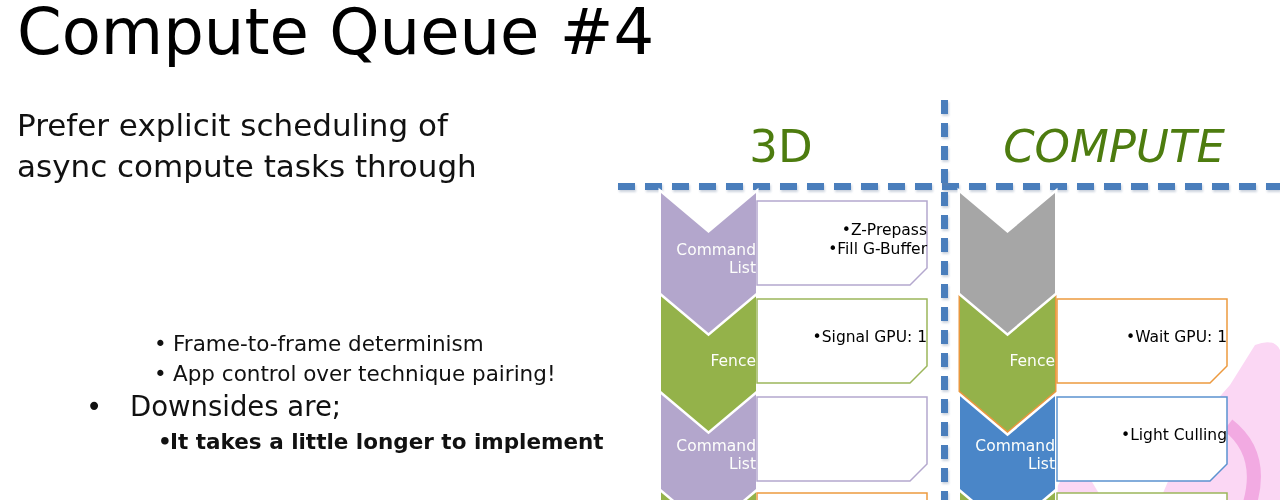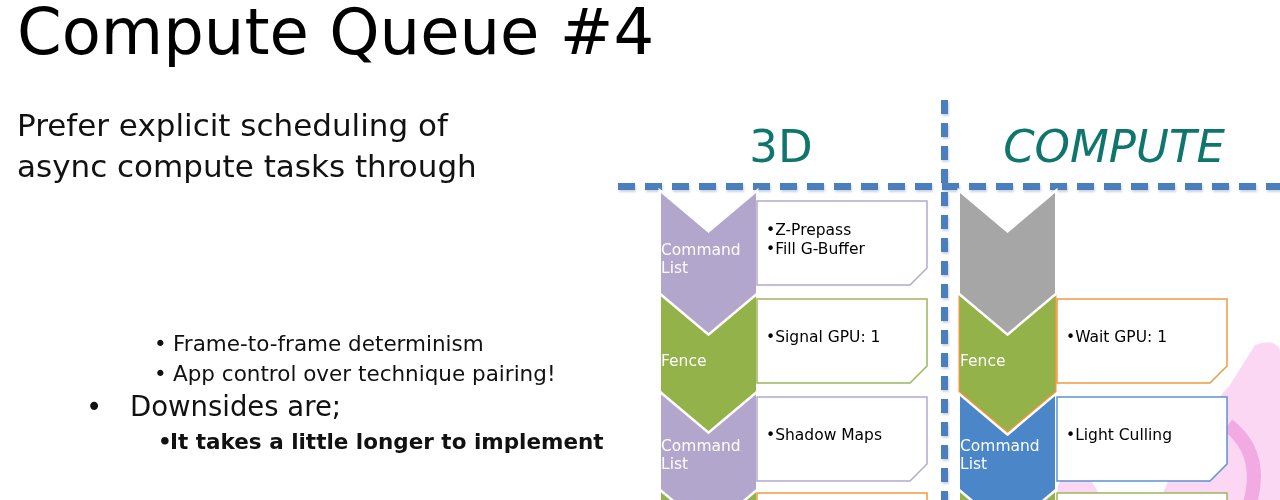--- a/index.html
+++ b/index.html
@@ -12,41 +12,41 @@
   .intro{position:absolute;left:17px;top:105px;font-size:31px;line-height:41px;color:#111;}
   .li{position:absolute;white-space:nowrap;color:#111;}
   .l1{left:86px;font-size:27.5px;}
   .l1 .dot{display:inline-block;width:44px;}
   .l2{left:154px;font-size:21.5px;margin-top:42px;}
   .l2 .dot{display:inline-block;width:19px;}
   .l2t{left:158px;font-size:21.5px;font-weight:bold;}
   .l2t .dot{display:inline-block;width:12px;}
 
   
-  .hdr{position:absolute;top:120px;font-size:45px;color:#0f766e;text-align:center;z-index:3;}
+  .hdr{position:absolute;top:120px;font-size:45px;color:#4d7c0f;text-align:center;z-index:3;}
   .hdr-left{left:620px;width:322px;}
   .hdr-right{left:948px;width:332px;font-style:italic;}
   .dash-h{position:absolute;left:618px;top:183px;width:662px;height:7px;z-index:2;
           background:repeating-linear-gradient(90deg,#4a7ebc 0 17px,transparent 17px 27px);
           filter:drop-shadow(1px 2px 1px rgba(110,130,160,.35));}
   .dash-v{position:absolute;left:941px;top:100px;width:7px;height:400px;z-index:2;
           background:repeating-linear-gradient(180deg,#4a7ebc 0 14px,transparent 14px 23px);
           filter:drop-shadow(1px 2px 1px rgba(110,130,160,.35));}
 
   
   .pink{position:absolute;left:0;top:0;z-index:1;}
 
   
   .chev{position:absolute;overflow:visible;}
   .z10{z-index:10}.z9{z-index:9}.z8{z-index:8}.z7{z-index:7}
-  .chev-label{position:absolute;width:95px;text-align:left;color:#fdfefb;
+  .chev-label{position:absolute;width:95px;text-align:right;color:#fdfefb;
               font-size:15.5px;line-height:18px;z-index:13;}
 
   
-  .callout{position:absolute;width:202px;height:84px;z-index:12;}
+  .callout{position:absolute;width:170px;height:84px;z-index:12;text-align:right;}
   .callout svg{position:absolute;left:-1px;top:-1px;overflow:visible;}
   .callout-text{position:absolute;left:0;top:0;right:0;bottom:0;display:flex;
                 flex-direction:column;justify-content:center;padding-left:9px;
                 padding-bottom:6px;font-size:15.5px;line-height:19.5px;color:#000;}
   .indent2{padding-left:7px;}
 </style>
 </head>
 <body>
 
 <div class="slide">
@@ -118,21 +118,20 @@
     <div class="callout-text">
       <div>•Signal GPU: 1</div>
     </div>
   </div>
 
   <div class="callout" style="left:757px;top:397px">
     <svg width="172" height="86" viewBox="-1 -1 172 86">
       <polygon points="0,0 170,0 170,67 153,84 0,84" fill="#ffffff" stroke-width="1.5" stroke="#b4a8ce"></polygon>
     </svg>
     <div class="callout-text">
-      <div>•Shadow Maps</div>
     </div>
   </div>
 
   <div class="callout" style="left:757px;top:493px">
     <svg width="172" height="86" viewBox="-1 -1 172 86">
       <polygon points="0,0 170,0 170,67 153,84 0,84" fill="#ffffff" stroke-width="1.5" stroke="#ed9a3f"></polygon>
     </svg>
   </div>
 
   <svg class="chev z10" style="left:956px;top:189px" width="103" height="148" viewBox="-4 -4 103 148">

